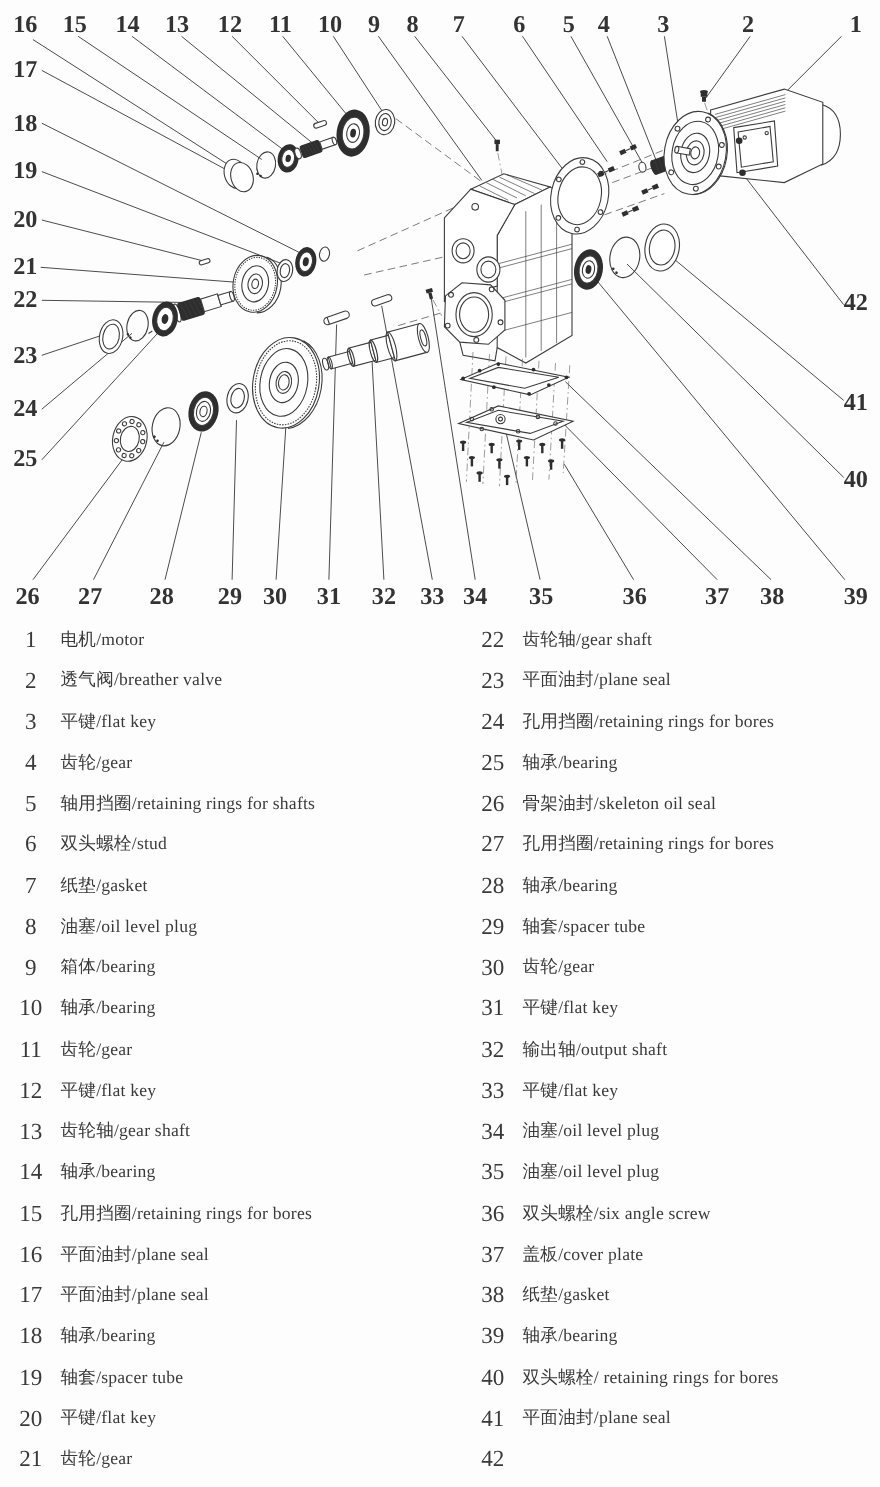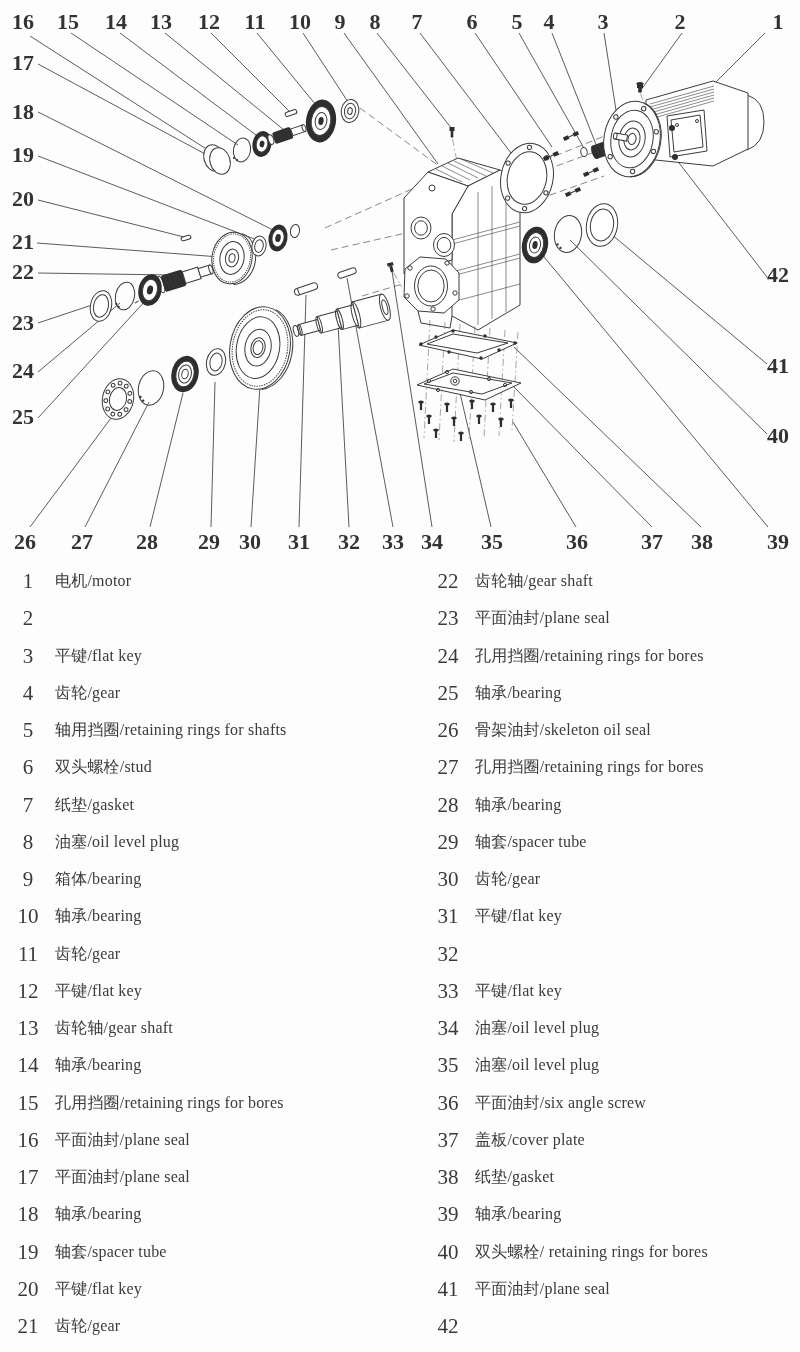--- a/index.html
+++ b/index.html
@@ -513,20 +513,21 @@
   </svg>
 
   <div class="parts">
     <ol class="col col-left">
         <li class="row">
         <span class="num">1</span>
         <span class="label">电机/motor</span>
       </li>
         <li class="row">
         <span class="num">2</span>
+        <span class="label">透气阀/breather valve</span>
       </li>
         <li class="row">
         <span class="num">3</span>
         <span class="label">平键/flat key</span>
       </li>
         <li class="row">
         <span class="num">4</span>
         <span class="label">齿轮/gear</span>
       </li>
         <li class="row">
@@ -634,36 +635,37 @@
         <li class="row">
         <span class="num">30</span>
         <span class="label">齿轮/gear</span>
       </li>
         <li class="row">
         <span class="num">31</span>
         <span class="label">平键/flat key</span>
       </li>
         <li class="row">
         <span class="num">32</span>
+        <span class="label">输出轴/output shaft</span>
       </li>
         <li class="row">
         <span class="num">33</span>
         <span class="label">平键/flat key</span>
       </li>
         <li class="row">
         <span class="num">34</span>
         <span class="label">油塞/oil level plug</span>
       </li>
         <li class="row">
         <span class="num">35</span>
         <span class="label">油塞/oil level plug</span>
       </li>
         <li class="row">
         <span class="num">36</span>
-        <span class="label">平面油封/six angle screw</span>
+        <span class="label">双头螺栓/six angle screw</span>
       </li>
         <li class="row">
         <span class="num">37</span>
         <span class="label">盖板/cover plate</span>
       </li>
         <li class="row">
         <span class="num">38</span>
         <span class="label">纸垫/gasket</span>
       </li>
         <li class="row">

